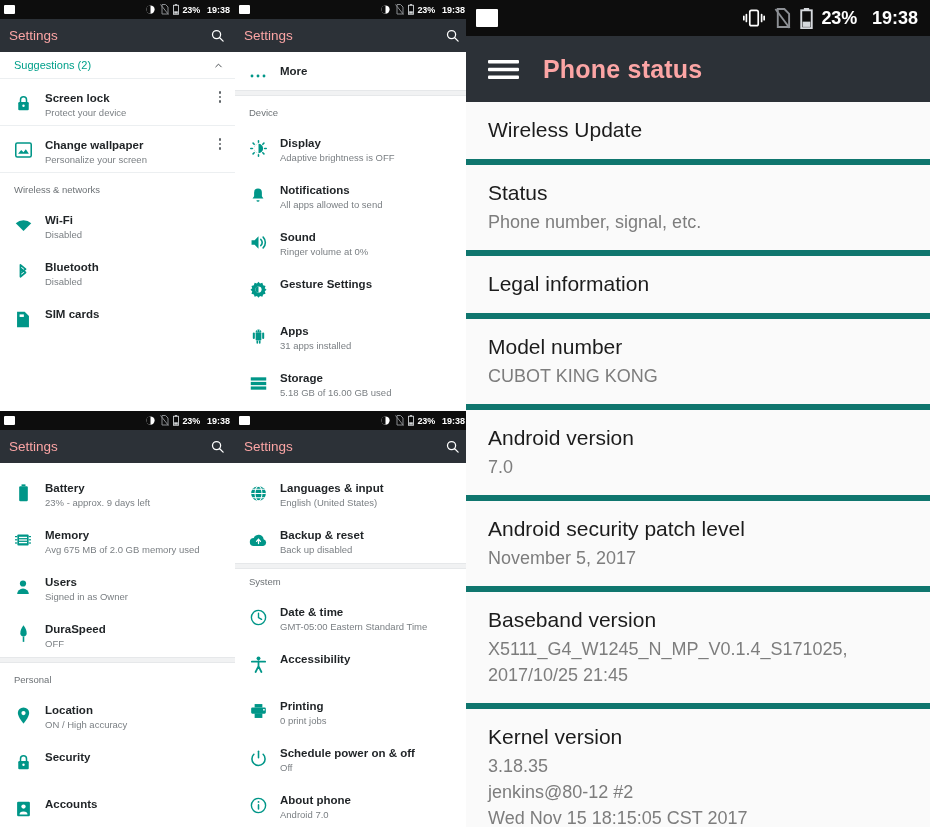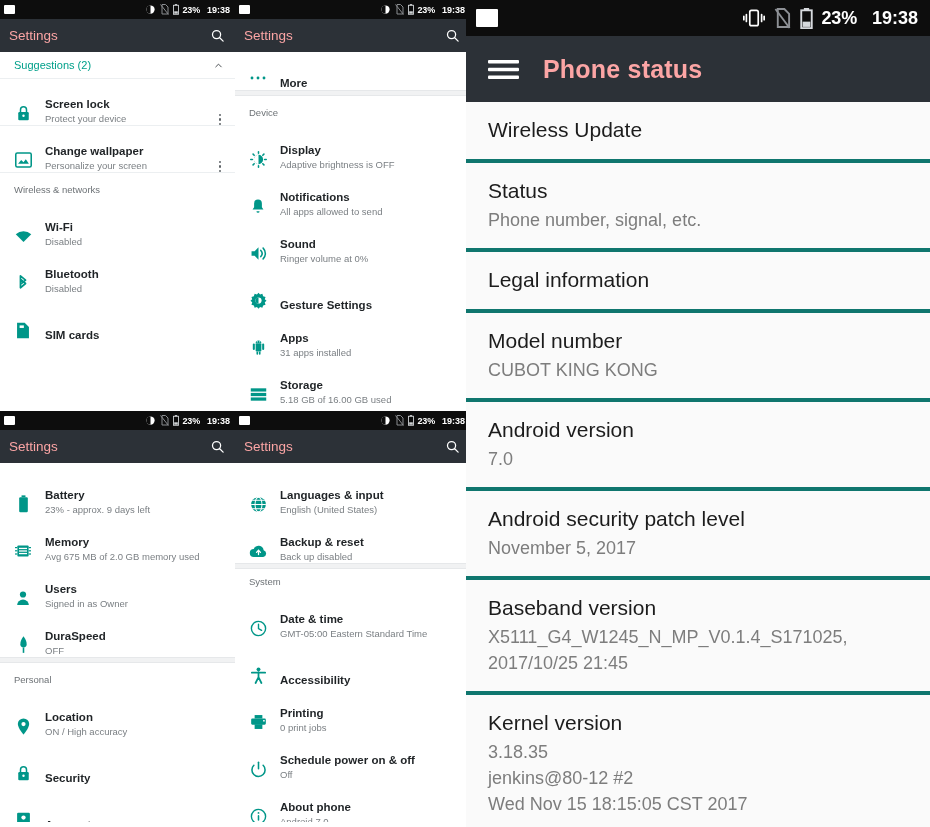--- a/index.html
+++ b/index.html
@@ -65,41 +65,41 @@
   }
   .sugg-header .chev { margin-left: auto; color: #3d4246; }
 
   .section-label {
     font-size: 9.5px; color: #6d7276;
     padding: 11px 0 6px 14px;
   }
   .divider-band { height: 6px; background: #f1f2f3; border-top:1px solid #e6e8ea; border-bottom:1px solid #e6e8ea;}
 
   .row {
-    display: flex; align-items: flex-end;
-    padding: 4px 8px 0 9px;
+    display: flex; align-items: flex-start;
+    padding: 12px 8px 0 9px;
     min-height: 47px;
     position: relative;
   }
   .row.card { border-bottom: 1px solid #eceff1; }
   .row .icon {
     width: 28px; min-width: 28px; height: 24px;
     display: flex; align-items: center; justify-content: center;
     color: #009688;
   }
   .row .texts { margin-left: 8px; flex: 1; min-width:0; }
   .row .t1 { font-size: 11.5px; color: #1f2326; font-weight: bold; line-height: 14px; }
   .row .t2 { font-size: 9.5px; color: #7a7f83; line-height: 13px; margin-top: 1px; }
   .row .kebab { width: 14px; display:flex; flex-direction:column; align-items:center; gap:2px; margin-left:auto;}
   .kebab i { width: 2.5px; height: 2.5px; background: #5f6468; border-radius: 50%; display:block; }
 
   
   .big-row {
     padding: 14px 22px 15px 22px;
-    border-bottom: 4px solid #0f766e;
+    border-bottom: 6px solid #0f766e;
     background: #fafafa;
   }
   .big-row .b1 { font-size: 21px; color: #1c1c1c; line-height: 28px; }
   .big-row .b2 { font-size: 18px; color: #7d7d7d; line-height: 26px; margin-top: 2px; white-space: pre-line; }
 
   svg { display: block; }
 </style>
 </head>
 <body>
 

